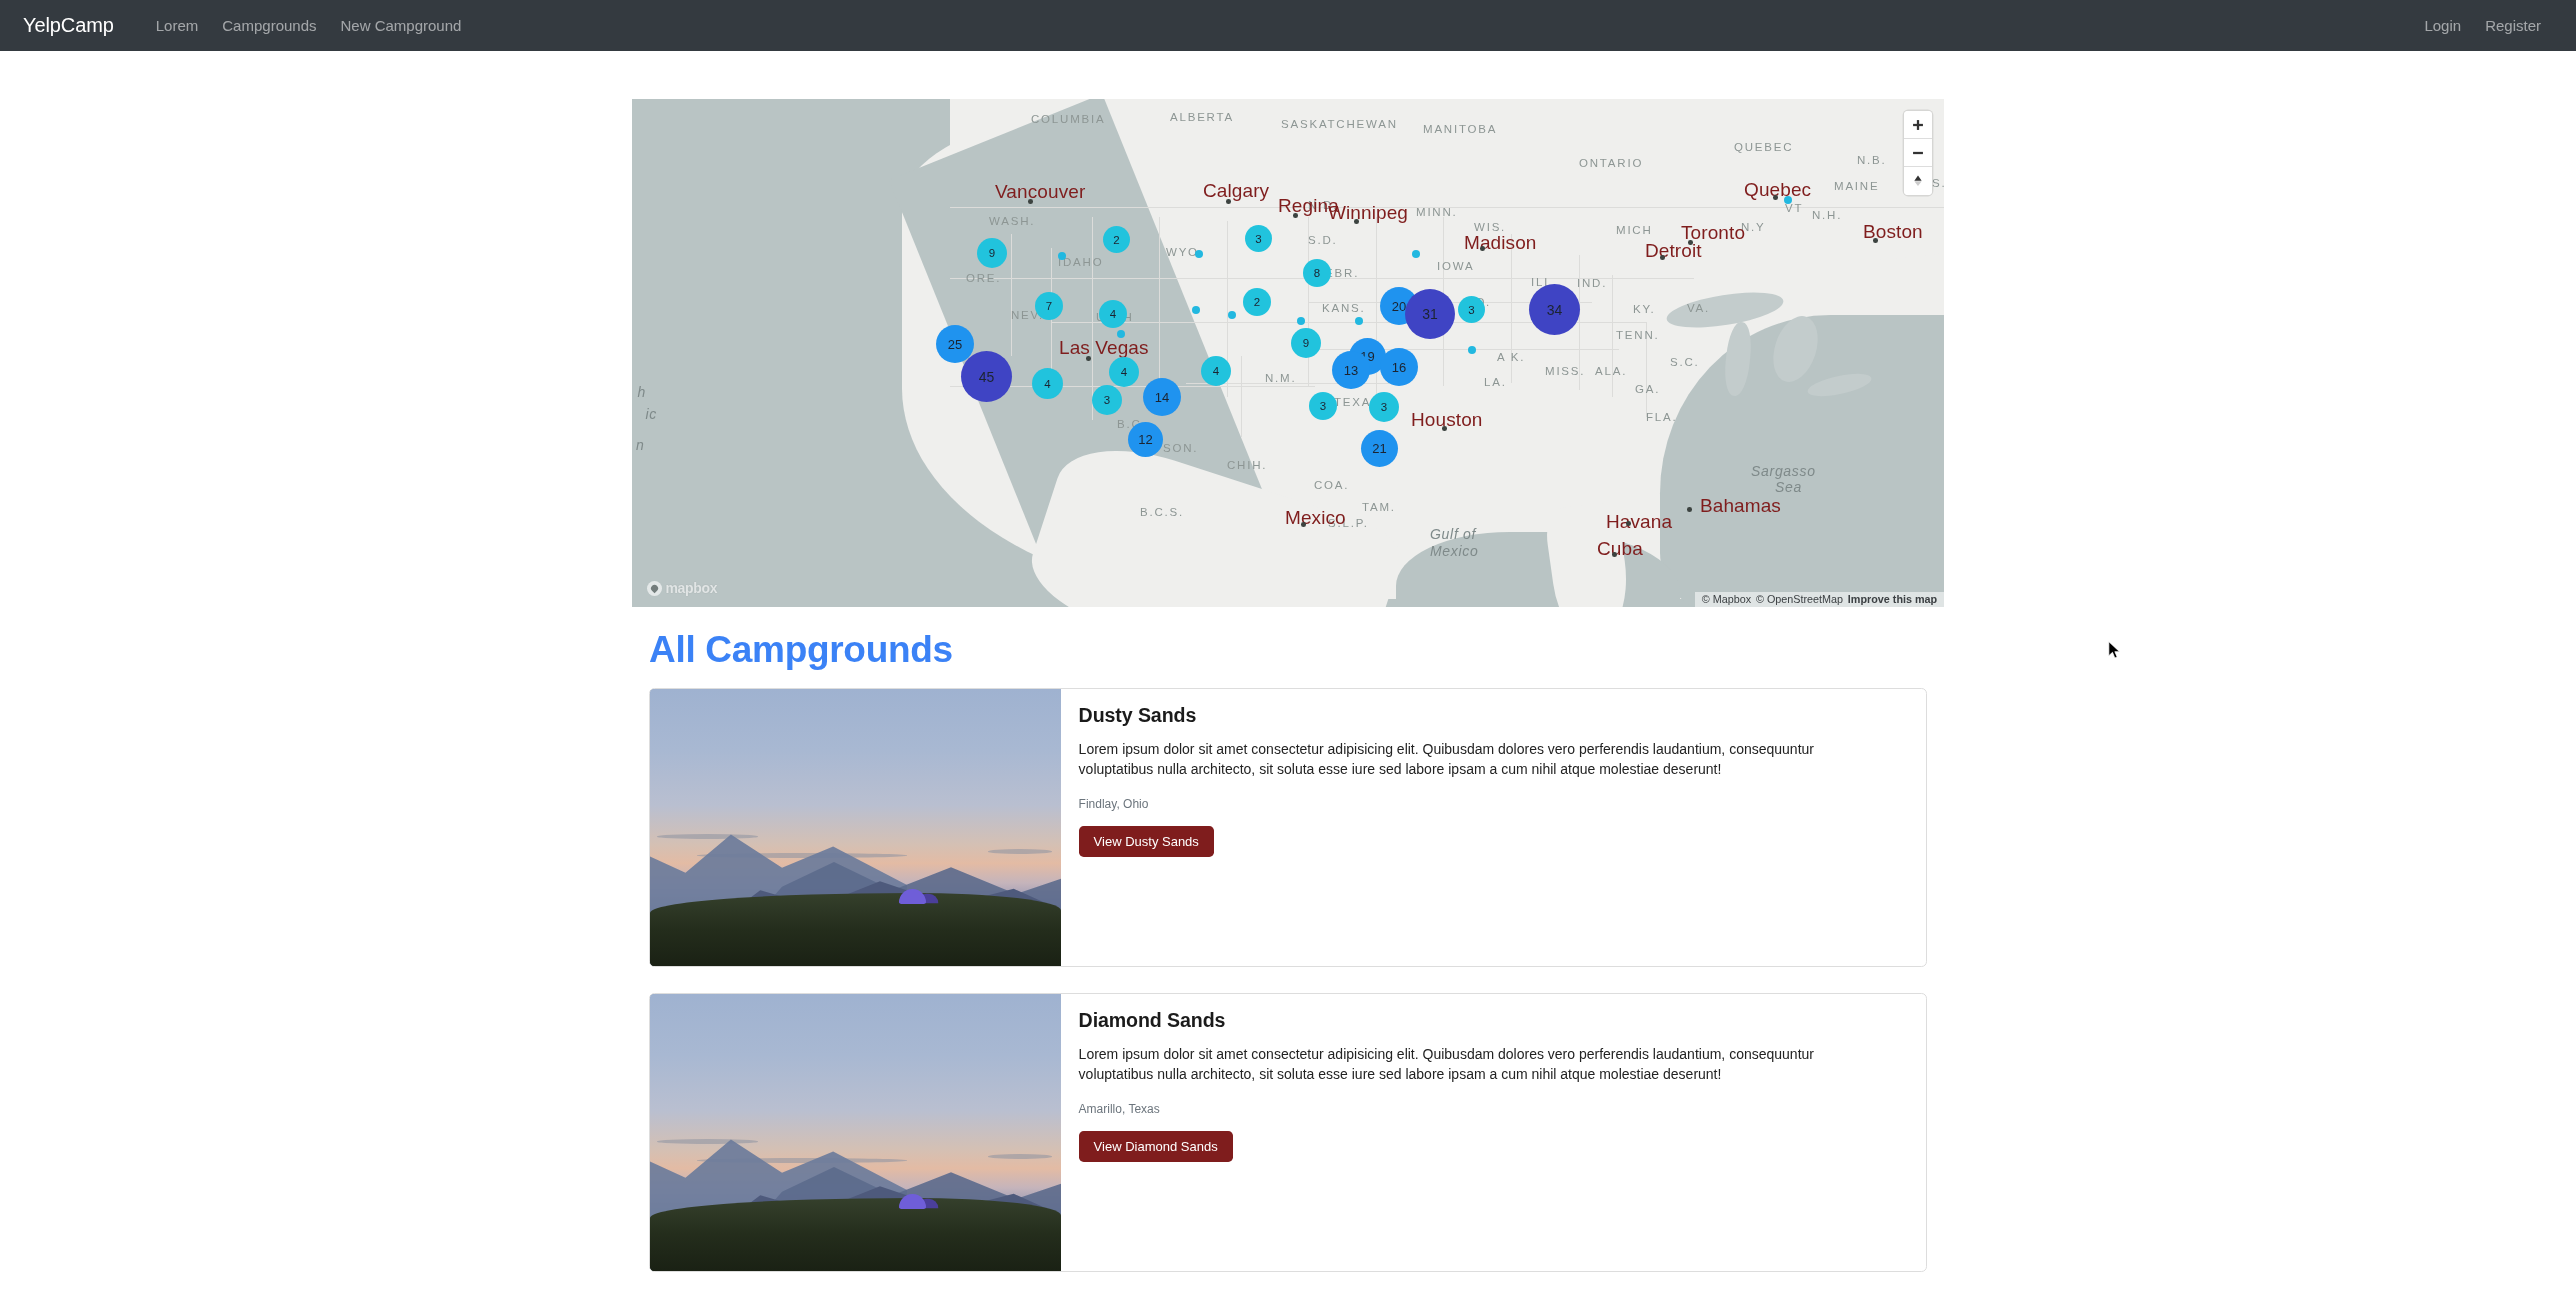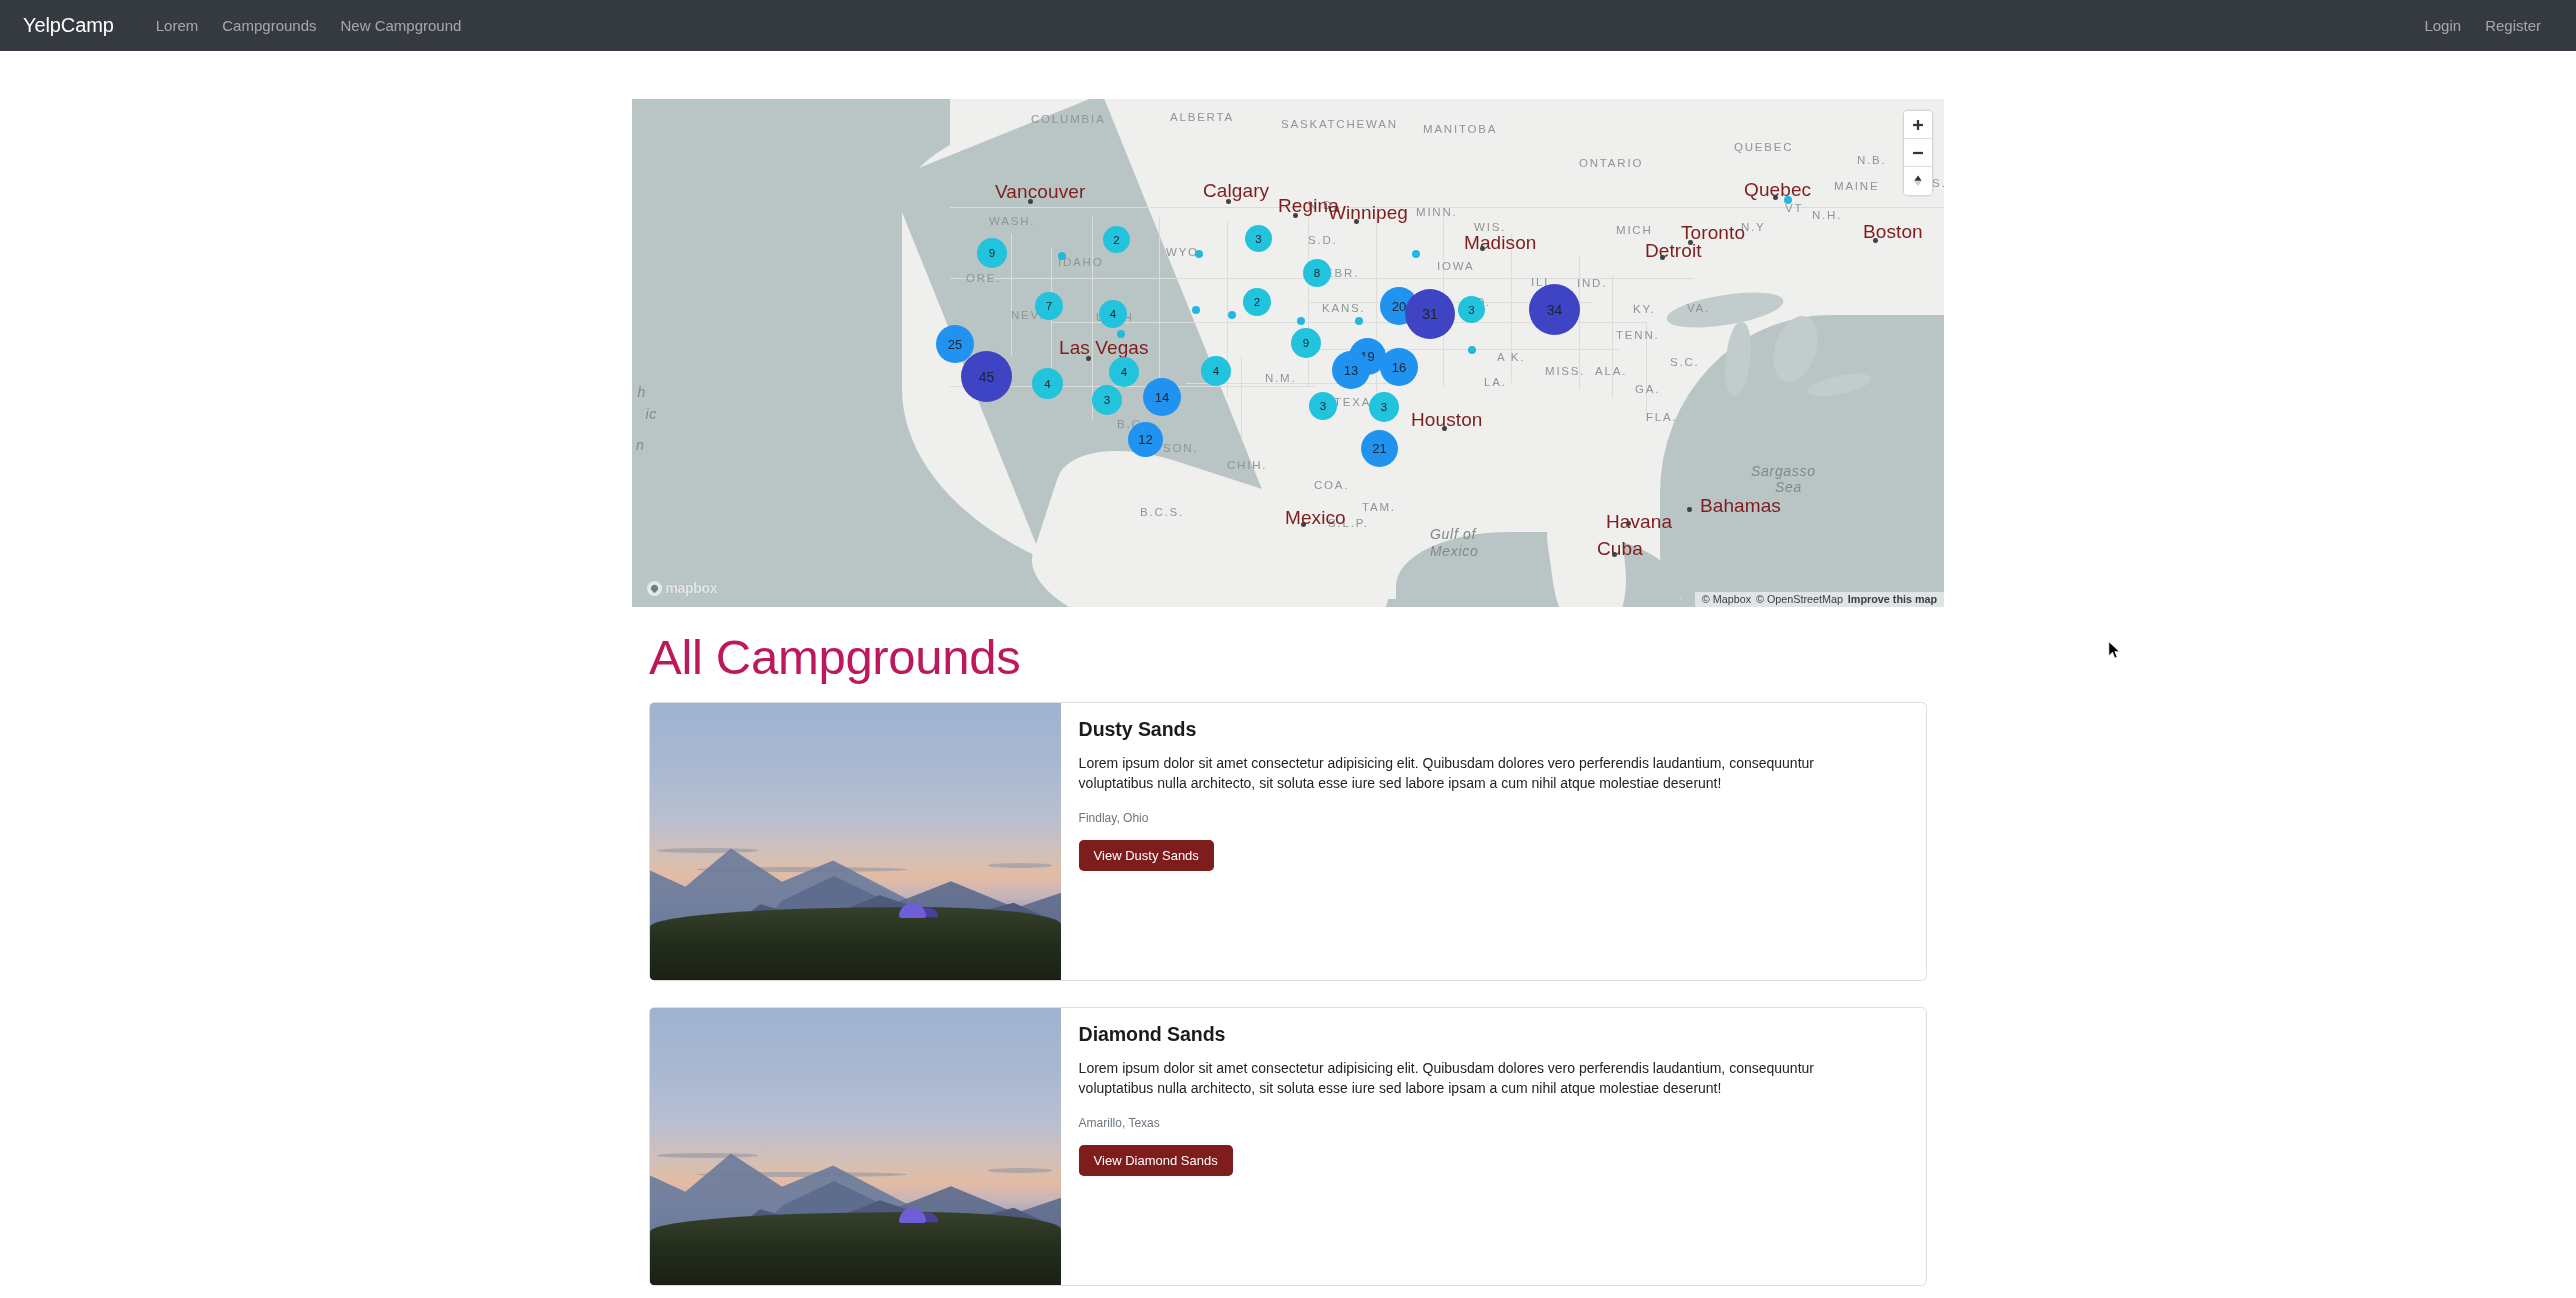--- a/index.html
+++ b/index.html
@@ -225,23 +225,23 @@
     font-size: 10.8px;
     color: #3c4043;
     display: flex; gap: 4.7px; align-items: center;
     z-index: 20;
   }
   #map-attrib .attr-link { color: #3c4043; text-decoration: none; }
   #map-attrib .attr-strong { font-weight: bold; }
 
   
   #page-title {
-    font-size: 49px;
-    font-weight: normal;
-    color: #be185d;
+    font-size: 37px;
+    font-weight: bold;
+    color: #3b82f6;
     margin: 21.6px 0 17.6px 17px;
     letter-spacing: -0.3px;
   }
 
   
   #card-list { display: flex; flex-direction: column; gap: 26px; padding: 0 17px; }
   .card {
     display: flex;
     border: 0.7px solid #dddddd;
     border-radius: 5.4px;

